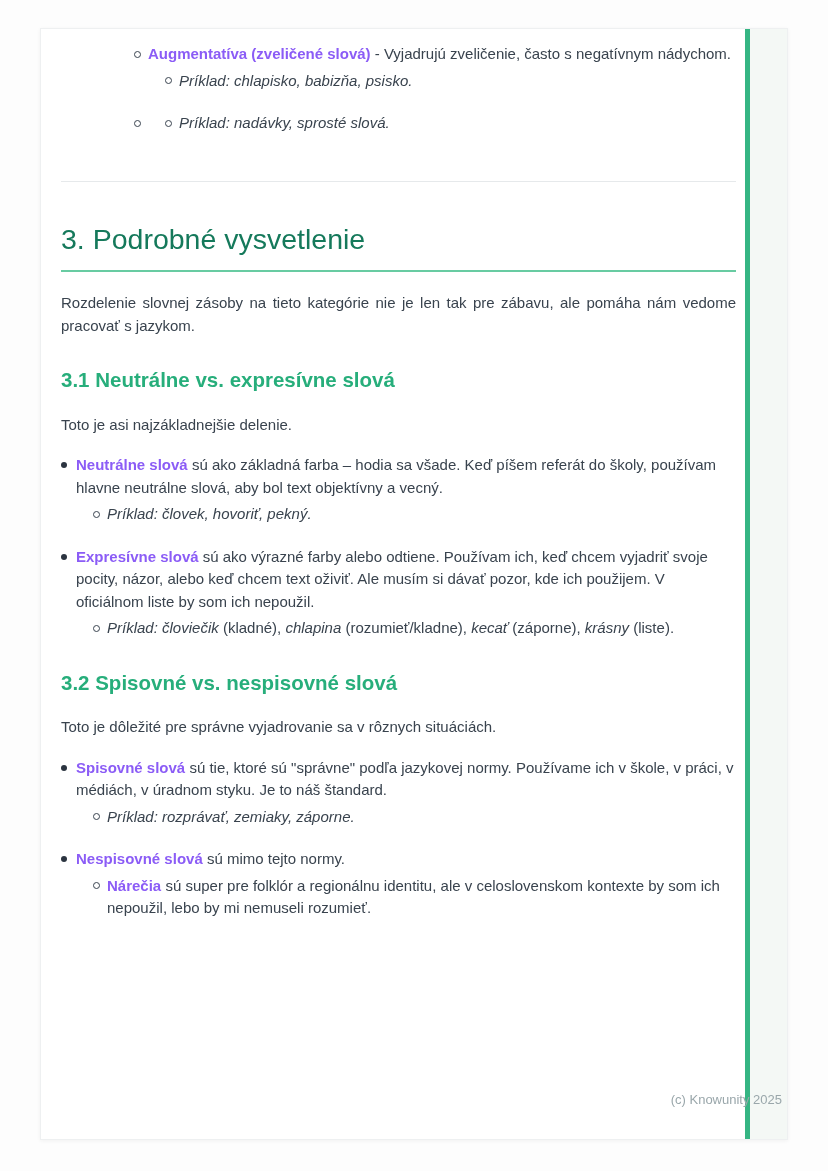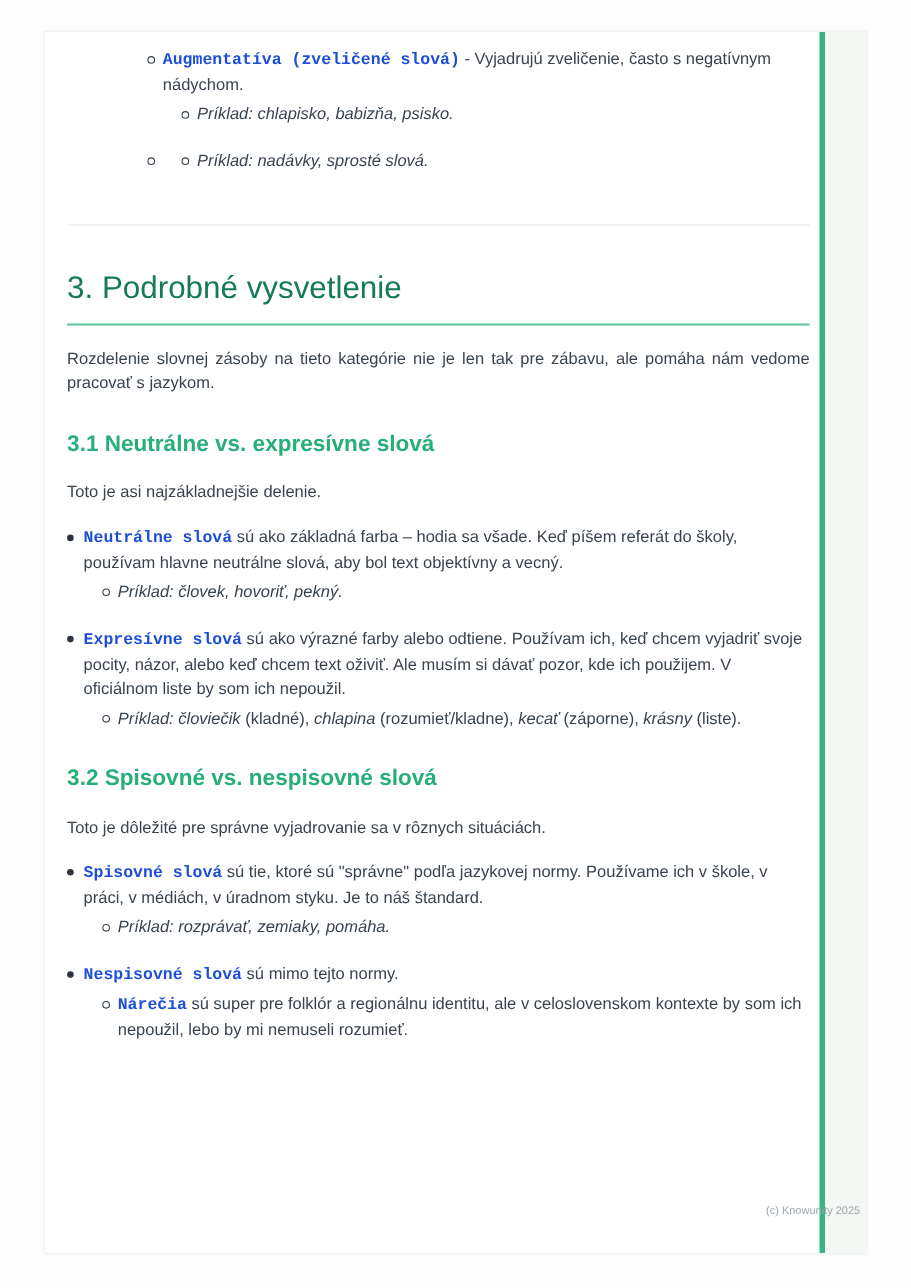--- a/index.html
+++ b/index.html
@@ -41,26 +41,26 @@
   ul.circle > li::before {
     content:""; position:absolute; left:1px; top:7.5px;
     width:5px; height:5px; border:1.5px solid #3a4450; border-radius:50%; background:transparent;
   }
   ul.disc > li::before {
     content:""; position:absolute; left:0; top:8px;
     width:6px; height:6px; background:#2b3440; border-radius:50%;
   }
   .indent { margin-left:72px !important; }
 
-  .seg span.b { font-weight:700; color:#1d4ed8;font-family:Liberation Mono, monospace; }
+  .seg span.b { font-weight:700; color:#8b5cf6; }
   .seg span.i { font-style:italic; }
 
   .watermark {
     position:absolute; right:5px; bottom:30px;
-    font-size:10px; color:#9aa7ab; z-index:2;
+    font-size:13px; color:#9aa7ab; z-index:2;
   }
 </style>
 </head>
 <body>
 
 <div class="page">
   <div class="accent-strip"></div>
   <div class="accent-line"></div>
 
   <div class="content">
@@ -112,21 +112,21 @@
     </ul>
 
     <h2 class="h2">3.2 Spisovné vs. nespisovné slová</h2>
     <p class="para">Toto je dôležité pre správne vyjadrovanie sa v rôznych situáciách.</p>
 
     <ul class="lst disc">
       <li>
         <span class="seg"><span class="b">Spisovné slová</span><span> sú tie, ktoré sú "správne" podľa jazykovej normy. Používame ich v škole, v práci, v médiách, v úradnom styku. Je to náš štandard.</span></span>
         <ul class="lst circle sub">
           <li>
-            <span class="seg"><span class="i">Príklad</span><span class="i">: rozprávať, zemiaky, pomáha.</span></span>
+            <span class="seg"><span class="i">Príklad</span><span class="i">: rozprávať, zemiaky, záporne.</span></span>
           </li>
         </ul>
       </li>
       <li>
         <span class="seg"><span class="b">Nespisovné slová</span><span> sú mimo tejto normy.</span></span>
         <ul class="lst circle sub">
           <li>
             <span class="seg"><span class="b">Nárečia</span><span> sú super pre folklór a regionálnu identitu, ale v celoslovenskom kontexte by som ich nepoužil, lebo by mi nemuseli rozumieť.</span></span>
           </li>
         </ul>

